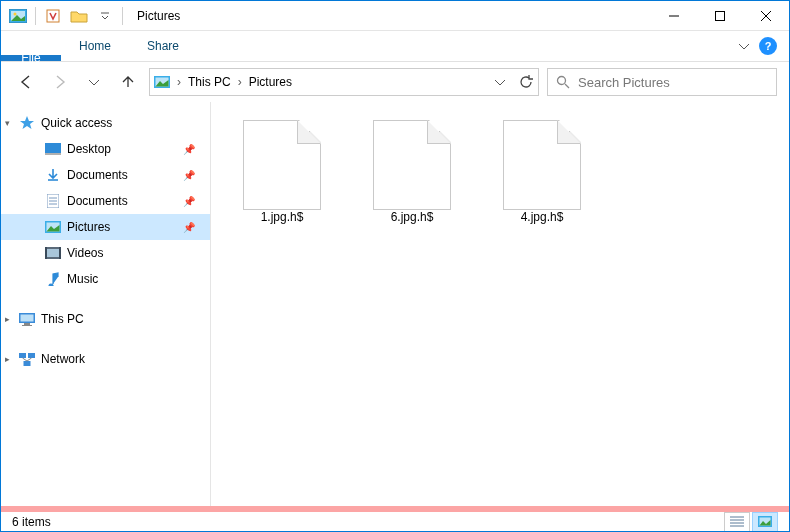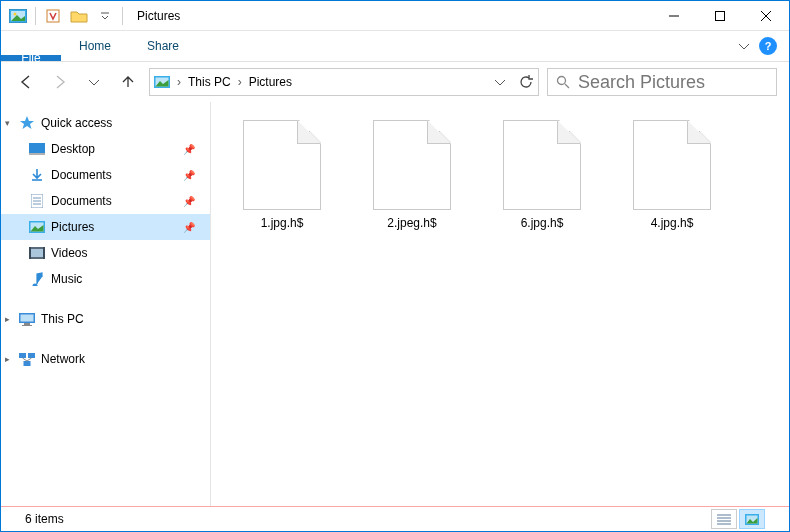--- a/index.html
+++ b/index.html
@@ -24,45 +24,45 @@
 .navbar { height: 40px; display: flex; align-items: center; padding: 4px 12px; gap: 8px; }
 .nav-arrow { width: 26px; height: 26px; display: flex; align-items: center; justify-content: center; color: #555; }
 .nav-arrow.disabled { color: #b8b8b8; }
 .addrbox { flex: 1; height: 28px; border: 1px solid #ccc; display: flex; align-items: center; background: #fff; }
 .addrbox .ab-icon { width: 24px; display: flex; align-items: center; justify-content: center; }
 .crumb { display: flex; align-items: center; padding: 0 4px; color: #000; height: 100%; }
 .crumb-sep { color: #606060; padding: 0 3px; }
 .addrbox .spacer { flex: 1; }
 .addr-btn { width: 26px; height: 100%; display: flex; align-items: center; justify-content: center; color: #555; border-left: 1px solid transparent; }
 .searchbox { width: 230px; height: 28px; border: 1px solid #ccc; display: flex; align-items: center; padding: 0 8px; color: #888; gap: 8px; }
-.searchbox input { border: none; outline: none; width: 100%; font-size: 18px; }
+.searchbox input { border: none; outline: none; width: 100%; font-size: 13px; }
 .searchbox input::placeholder { color: #777; }
 
 
 .body { display: flex; height: calc(532px - 30px - 31px - 40px - 25px - 2px); }
 .sidebar { width: 210px; border-right: 1px solid #e5e5e5; padding: 8px 0; overflow: hidden; }
-.tree-item { display: flex; align-items: center; height: 26px; padding-left: 28px; gap: 6px; color: #000; position: relative; }
+.tree-item { display: flex; align-items: center; height: 26px; padding-left: 44px; gap: 6px; color: #000; position: relative; }
 .tree-item.root { padding-left: 18px; }
 .tree-item.selected { background: #cce8ff; }
 .tree-item .pin { margin-left: auto; margin-right: 14px; color: #7a7a7a; font-size: 10px; }
 .tree-expander { position: absolute; left: 4px; color: #666; font-size: 9px; }
 .tree-icon { width: 16px; height: 16px; display: inline-flex; align-items: center; justify-content: center; font-size: 14px; }
 .tree-section { margin-bottom: 14px; }
 
 .content { flex: 1; padding: 14px 6px; display: flex; flex-wrap: wrap; align-content: flex-start; gap: 0; }
 .file-item { width: 130px; height: 140px; display: flex; flex-direction: column; align-items: center; justify-content: flex-start; padding-top: 4px; }
 .file-thumb { width: 78px; height: 90px; position: relative; }
 .file-thumb .page { position: absolute; inset: 0; background: #fff; border: 1px solid #c9c9c9; }
 .file-thumb .fold { position: absolute; top: 0; right: 0; width: 24px; height: 24px; background: linear-gradient(135deg, transparent 0 48%, #c9c9c9 48% 52%, #eaeaea 52% 100%); }
 .file-thumb .fold::before { content: ""; position: absolute; top: -1px; right: -1px; width: 24px; height: 24px; background: #fff; clip-path: polygon(0 0, 100% 0, 100% 100%); }
 .file-thumb .foldline { position: absolute; top: 0; right: 0; width: 24px; height: 24px; border-left: 1px solid #c9c9c9; border-bottom: 1px solid #c9c9c9; clip-path: polygon(0 0, 100% 100%, 0 100%); background: #f2f2f2; }
-.file-label { margin-top: 6px; color: #000; text-align: center; }
-
-
-.statusbar { height: 25px; border-top: 1px solid #fca5a5; display: flex; align-items: center; padding: 0 24px; background: #fff; }
+.file-label { margin-top: 0; color: #000; text-align: center; }
+
+
+.statusbar { height: 25px; border-top: 6px solid #fca5a5; display: flex; align-items: center; padding: 0 11px; background: #fff; }
 .statusbar .views { margin-left: auto; display: flex; gap: 2px; }
 .view-btn { width: 26px; height: 20px; border: 1px solid #ccc; display: flex; align-items: center; justify-content: center; }
 .view-btn.active { background: #cce8ff; border-color: #99d1ff; }
 
 
 svg { display: block; }
 </style>
 </head>
 <body>
 
@@ -295,28 +295,20 @@
   </div>
 
   <div class="content">
     <div class="file-item">
       <div class="file-thumb">
           <div class="page"></div>
           <div class="fold"></div>
           <div class="foldline"></div>
         </div>
       <div class="file-label">1.jpg.h$</div>
-    </div>
-    <div class="file-item">
-      <div class="file-thumb">
-          <div class="page"></div>
-          <div class="fold"></div>
-          <div class="foldline"></div>
-        </div>
-      <div class="file-label">2.jpeg.h$</div>
     </div>
     <div class="file-item">
       <div class="file-thumb">
           <div class="page"></div>
           <div class="fold"></div>
           <div class="foldline"></div>
         </div>
       <div class="file-label">6.jpg.h$</div>
     </div>
     <div class="file-item">

